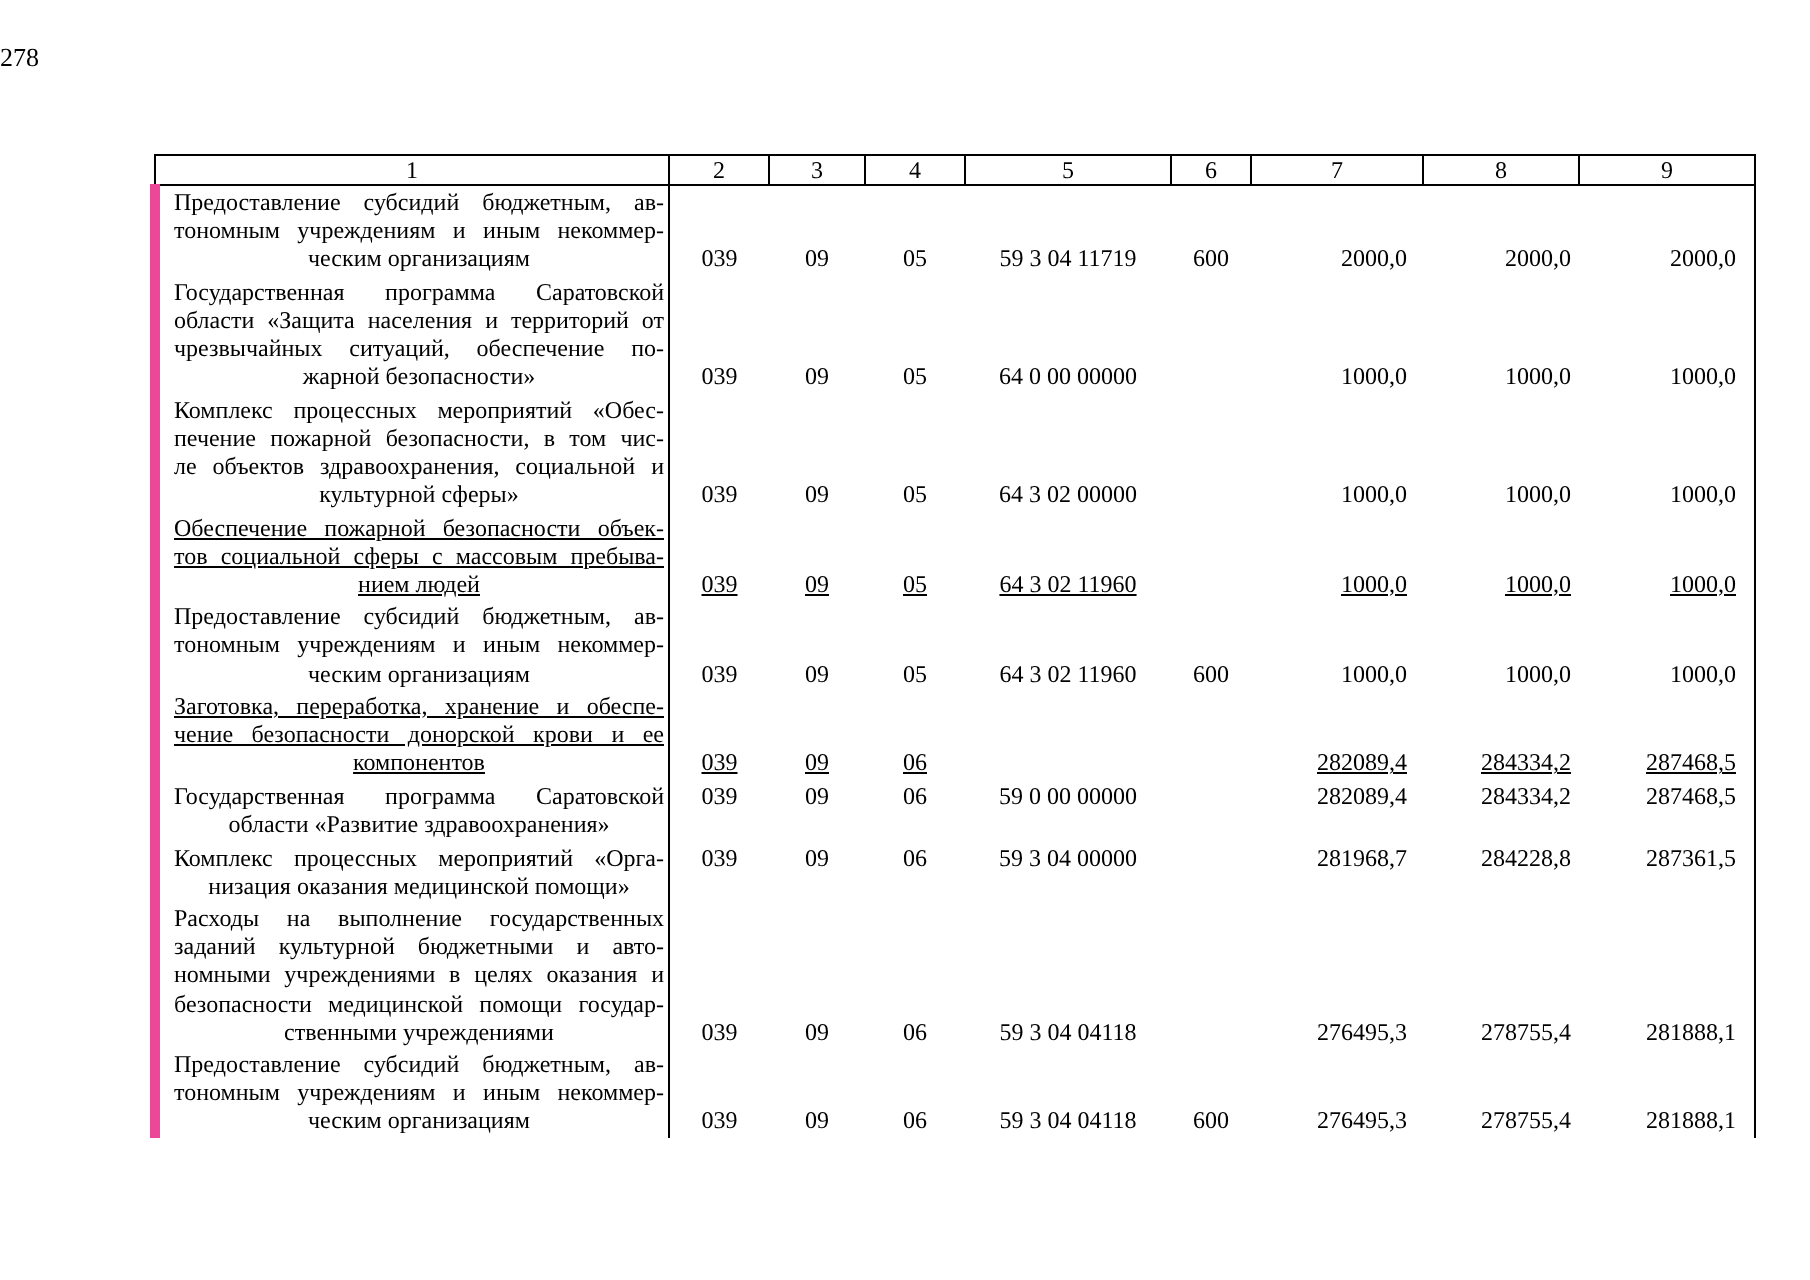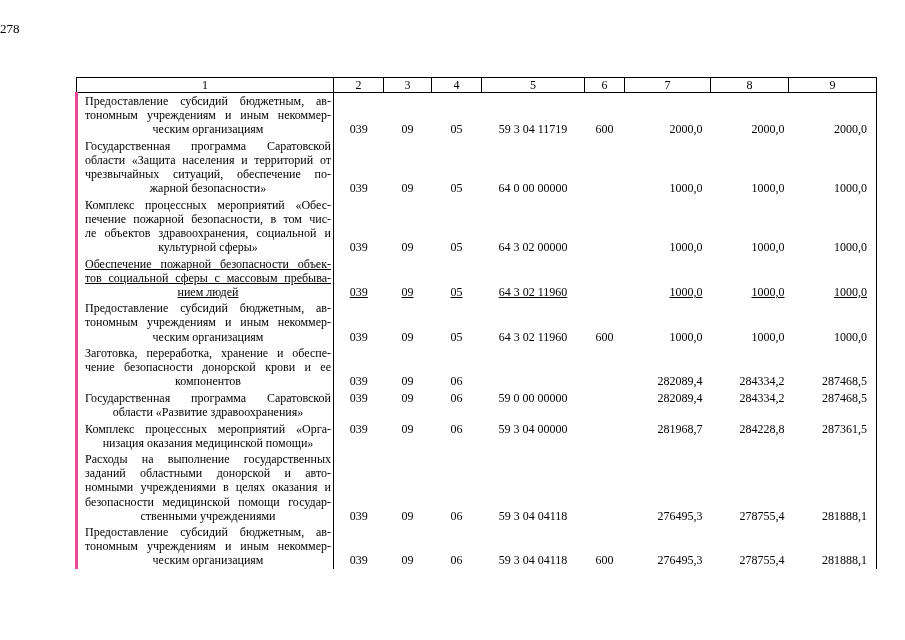--- a/index.html
+++ b/index.html
@@ -35,21 +35,21 @@
     line-height: 13px;
     padding: 0;
     text-align: center;
   }
   tbody td {
     padding: 1px 0 1.5px 0;
     line-height: 14.1px;
     font-size: 12px;
   }
   tbody td.c1 {
-    border-left: 3px solid #ec4899;
+    border-left: 5px solid #ec4899;
     border-right: 1px solid #000;
     padding: 1px 2px 1.5px 7px;
   }
   tbody td.c9 { border-right: 1px solid #000; }
   tbody td.c2, tbody td.c3, tbody td.c4, tbody td.c5, tbody td.c6 { text-align: center; }
   tbody td.c7 { text-align: right; padding-right: 8px; }
   tbody td.c8 { text-align: right; padding-right: 4px; }
   tbody td.c9 { text-align: right; padding-right: 9px; }
   .jline {
     text-align: justify;
@@ -165,21 +165,21 @@
           </td>
           <td class="c2">039</td>
           <td class="c3">09</td>
           <td class="c4">05</td>
           <td class="c5">64 3 02 11960</td>
           <td class="c6">600</td>
           <td class="c7">1000,0</td>
           <td class="c8">1000,0</td>
           <td class="c9">1000,0</td>
         </tr>
-        <tr style="vertical-align: bottom;">
+        <tr style="vertical-align: bottom; text-decoration: underline;">
           <td class="c1">
             <div class="jline">Заготовка, переработка, хранение и обеспе-</div>
             <div class="jline">чение безопасности донорской крови и ее</div>
             <div class="lline">компонентов</div>
           </td>
           <td class="c2">039</td>
           <td class="c3">09</td>
           <td class="c4">06</td>
           <td class="c5"></td>
           <td class="c6"></td>
@@ -211,21 +211,21 @@
           <td class="c4">06</td>
           <td class="c5">59 3 04 00000</td>
           <td class="c6"></td>
           <td class="c7">281968,7</td>
           <td class="c8">284228,8</td>
           <td class="c9">287361,5</td>
         </tr>
         <tr style="vertical-align: bottom;">
           <td class="c1">
             <div class="jline">Расходы на выполнение государственных</div>
-            <div class="jline">заданий областными донорской и авто-</div>
+            <div class="jline">заданий культурной бюджетными и авто-</div>
             <div class="jline">номными учреждениями в целях оказания и</div>
             <div class="jline">безопасности медицинской помощи государ-</div>
             <div class="lline">ственными учреждениями</div>
           </td>
           <td class="c2">039</td>
           <td class="c3">09</td>
           <td class="c4">06</td>
           <td class="c5">59 3 04 04118</td>
           <td class="c6"></td>
           <td class="c7">276495,3</td>

